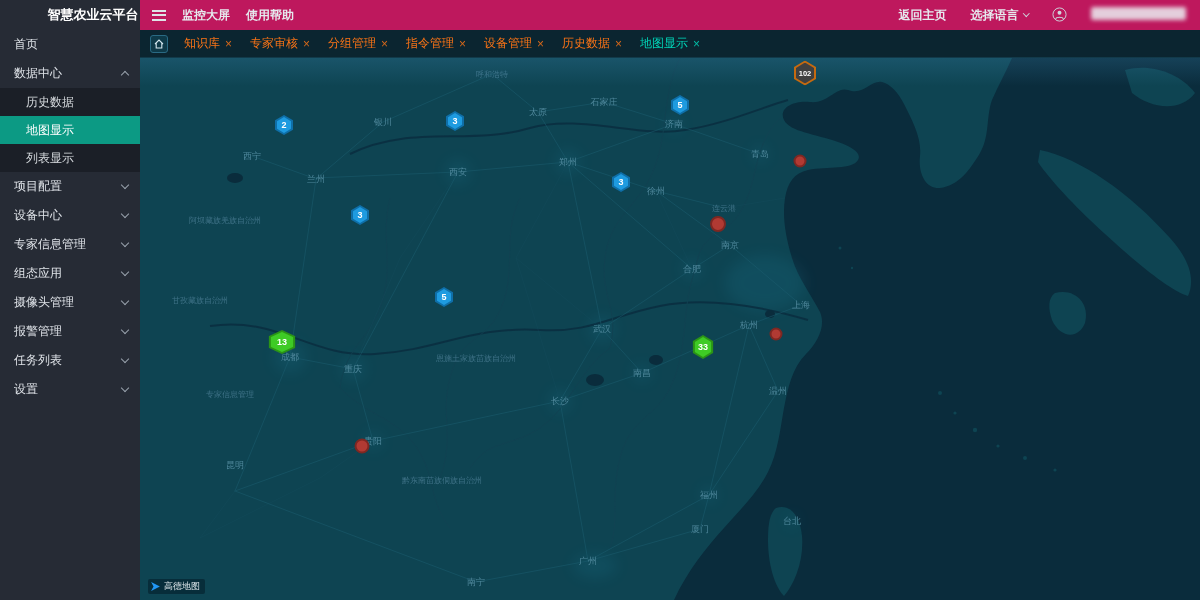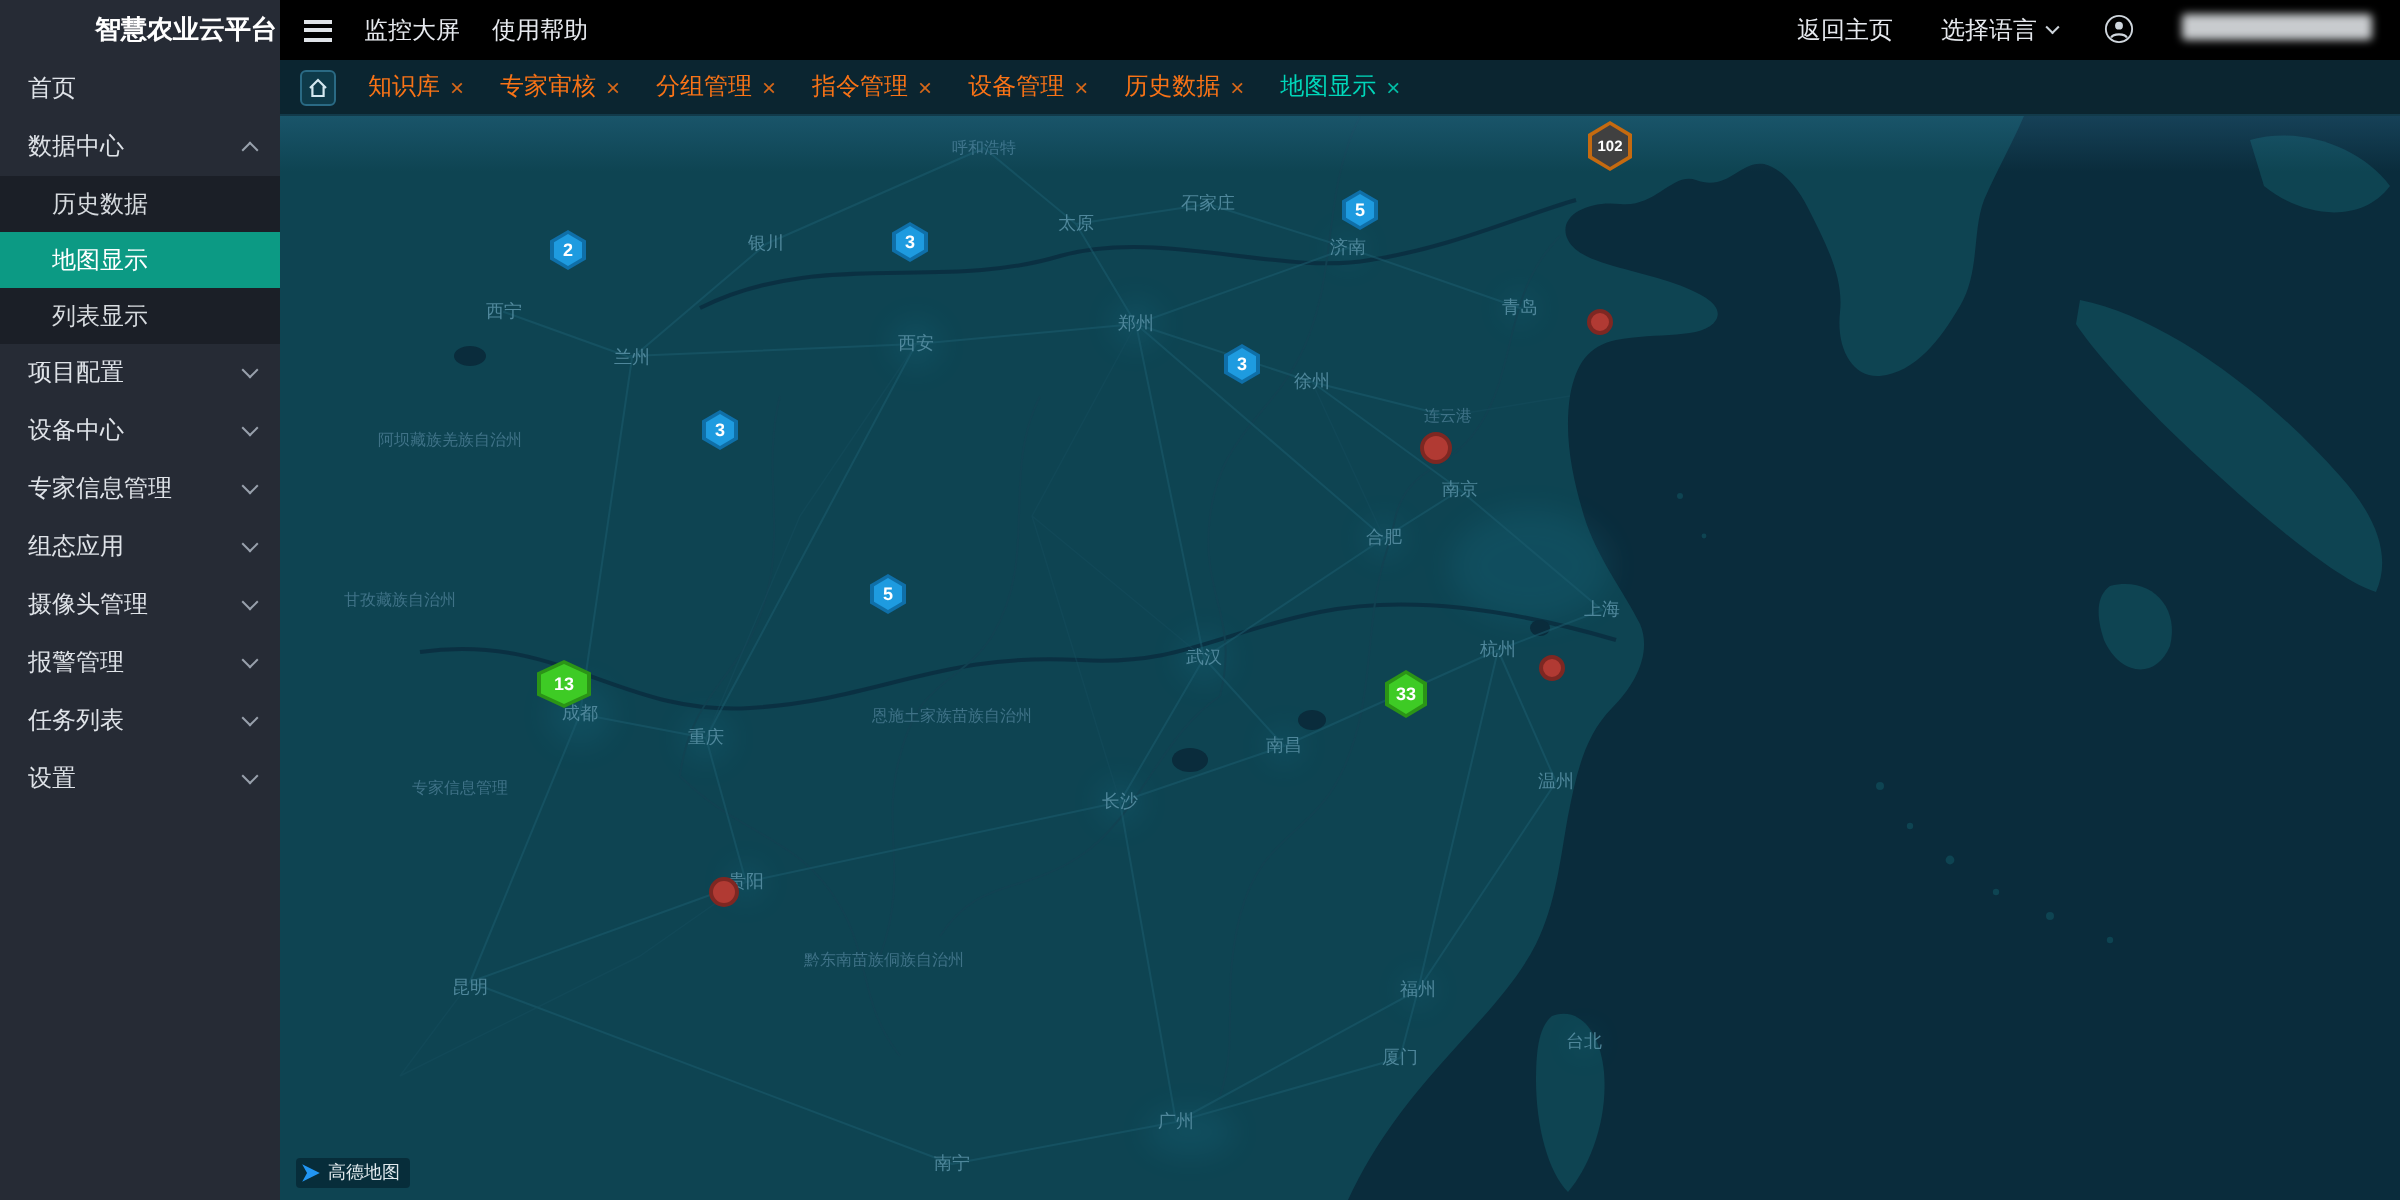--- a/index.html
+++ b/index.html
@@ -22,22 +22,22 @@
   .submenu-item.active { background:#0c9a84; color:#ffffff; }
   .caret { display:inline-block; width:6px; height:6px;
     border-right:1.5px solid #98a1ac; border-bottom:1.5px solid #98a1ac;
     transform:rotate(45deg); margin-top:-3px; }
   .caret.up { transform:rotate(225deg); margin-top:3px; }
   .caret.sm { width:4.5px; height:4.5px; margin-left:5px; border-color:#cdd4db; vertical-align:2px; }
 
   
   .main { flex:1; min-width:0; display:flex; flex-direction:column; }
 
-  .topbar { height:30px; flex-shrink:0; background:#000000; display:flex; align-items:center;
-    color:#e6e9ee; padding:0 14px 0 12px; }
+  .topbar { height:30px; flex-shrink:0; background:#be185d; display:flex; align-items:center;
+    color:#e6e9ee; padding:0 14px 0 12px;font-weight:bold; }
   .hamburger { width:14px; height:11px; border-top:2px solid #dfe3e8; border-bottom:2px solid #dfe3e8;
     position:relative; margin-right:16px; cursor:pointer; }
   .hamburger::after { content:''; position:absolute; left:0; right:0; top:2.5px; height:2px; background:#dfe3e8; }
   .top-links { display:flex; gap:16px; }
   .top-link { cursor:pointer; color:#e6e9ee; }
   .top-right { margin-left:auto; display:flex; align-items:flex-start; gap:24px; }
   .lang { cursor:pointer; display:inline-flex; align-items:center; }
   .user-icon { display:inline-flex; cursor:pointer; }
   .user-blur { width:95px; height:13px; background:rgba(235,238,242,.85); filter:blur(2px); border-radius:2px; }
 
@@ -335,21 +335,21 @@
           <span class="map-label" style="left: 590px; top: 187px;">南京</span>
           <span class="map-label" style="left: 552px; top: 211px;">合肥</span>
           <span class="map-label" style="left: 661px; top: 247px;">上海</span>
           <span class="map-label" style="left: 609px; top: 267px;">杭州</span>
           <span class="map-label" style="left: 462px; top: 271px;">武汉</span>
           <span class="map-label" style="left: 502px; top: 315px;">南昌</span>
           <span class="map-label" style="left: 420px; top: 343px;">长沙</span>
           <span class="map-label" style="left: 150px; top: 299px;">成都</span>
           <span class="map-label" style="left: 213px; top: 311px;">重庆</span>
           <span class="map-label" style="left: 233px; top: 383px;">贵阳</span>
-          <span class="map-label" style="left: 95px; top: 436px; text-align: center;">昆明</span>
+          <span class="map-label" style="left: 95px; top: 407px; text-align: center;">昆明</span>
           <span class="map-label" style="left: 638px; top: 333px;">温州</span>
           <span class="map-label" style="left: 569px; top: 437px;">福州</span>
           <span class="map-label" style="left: 560px; top: 471px;">厦门</span>
           <span class="map-label" style="left: 652px; top: 463px;">台北</span>
           <span class="map-label" style="left: 448px; top: 503px;">广州</span>
           <span class="map-label" style="left: 336px; top: 524px;">南宁</span>
           <span class="map-label small" style="left: 85px; top: 162px;">阿坝藏族羌族自治州</span>
           <span class="map-label small" style="left: 60px; top: 242px;">甘孜藏族自治州</span>
           <span class="map-label small" style="left: 90px; top: 336px;">专家信息管理</span>
           <span class="map-label small" style="left: 336px; top: 300px;">恩施土家族苗族自治州</span>

